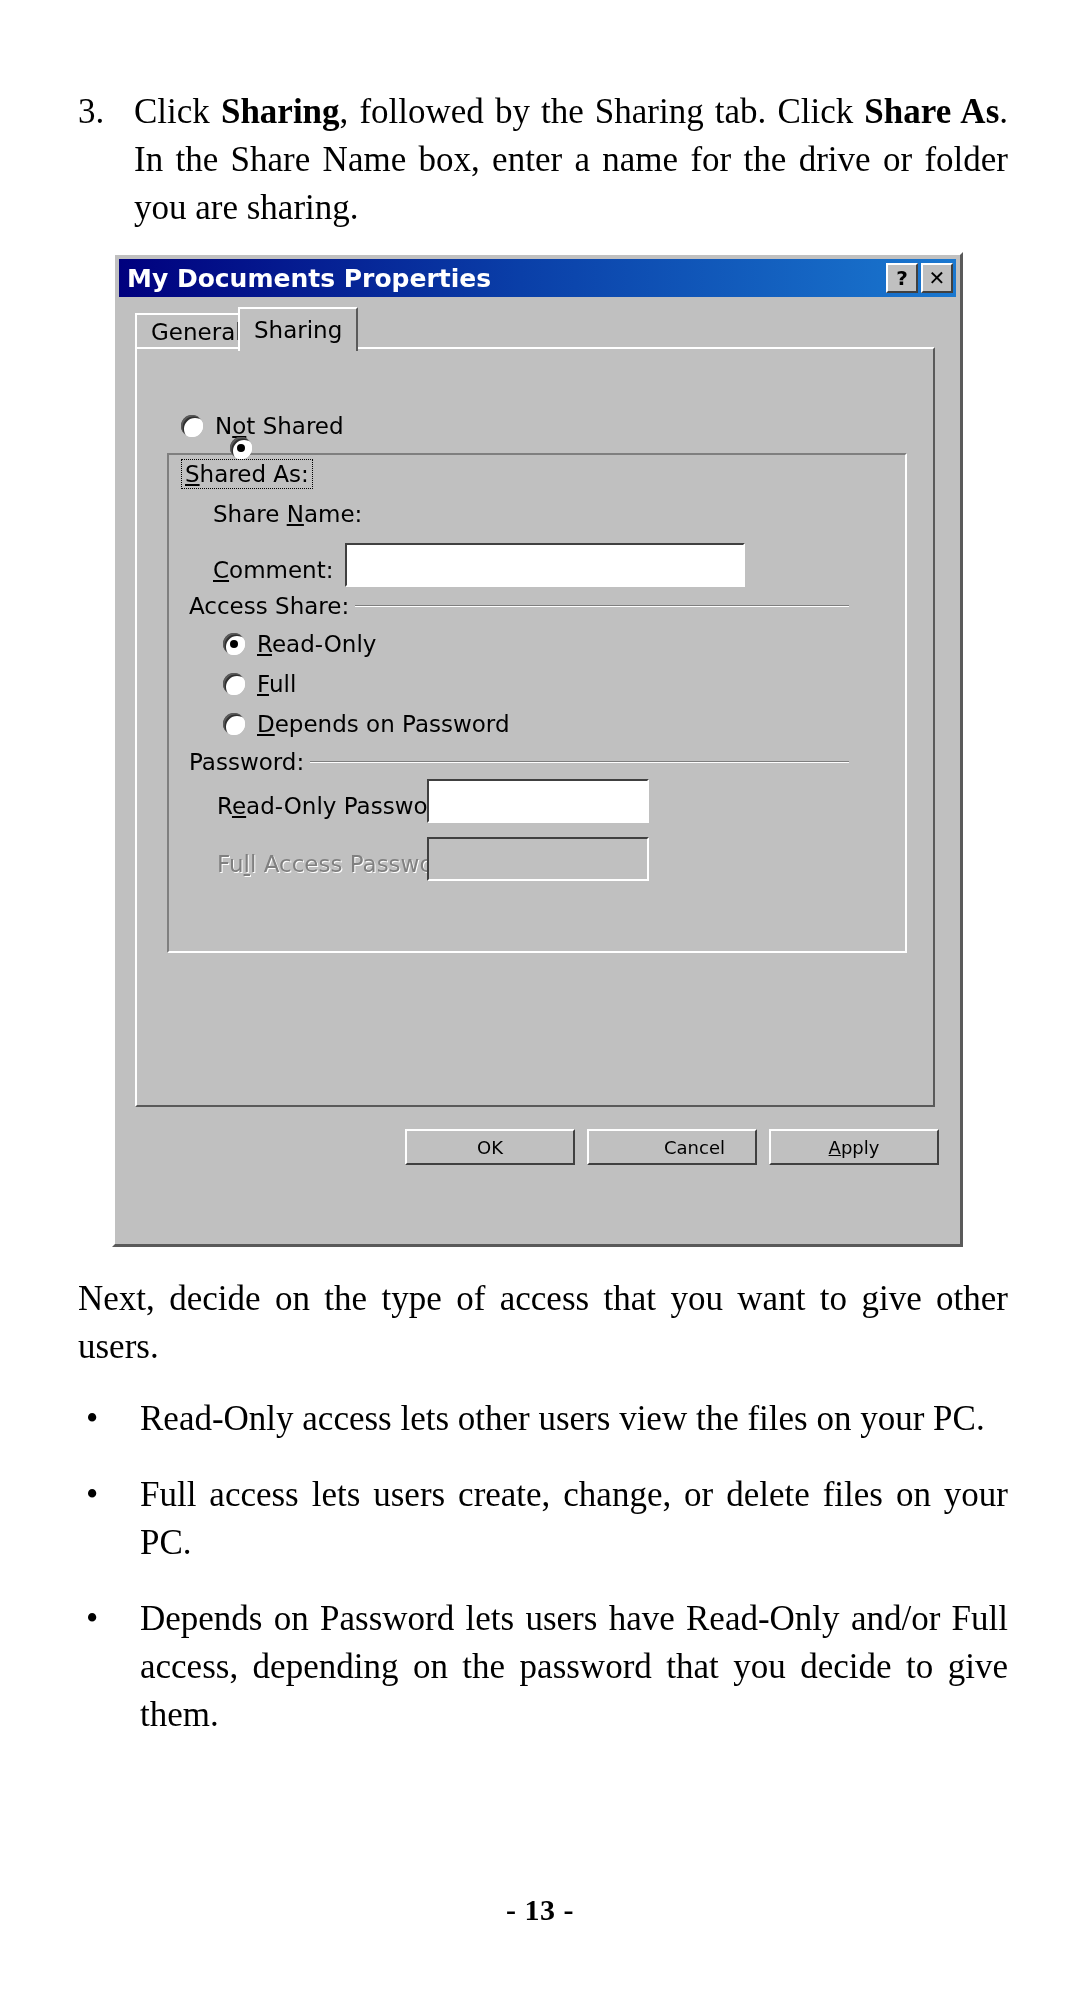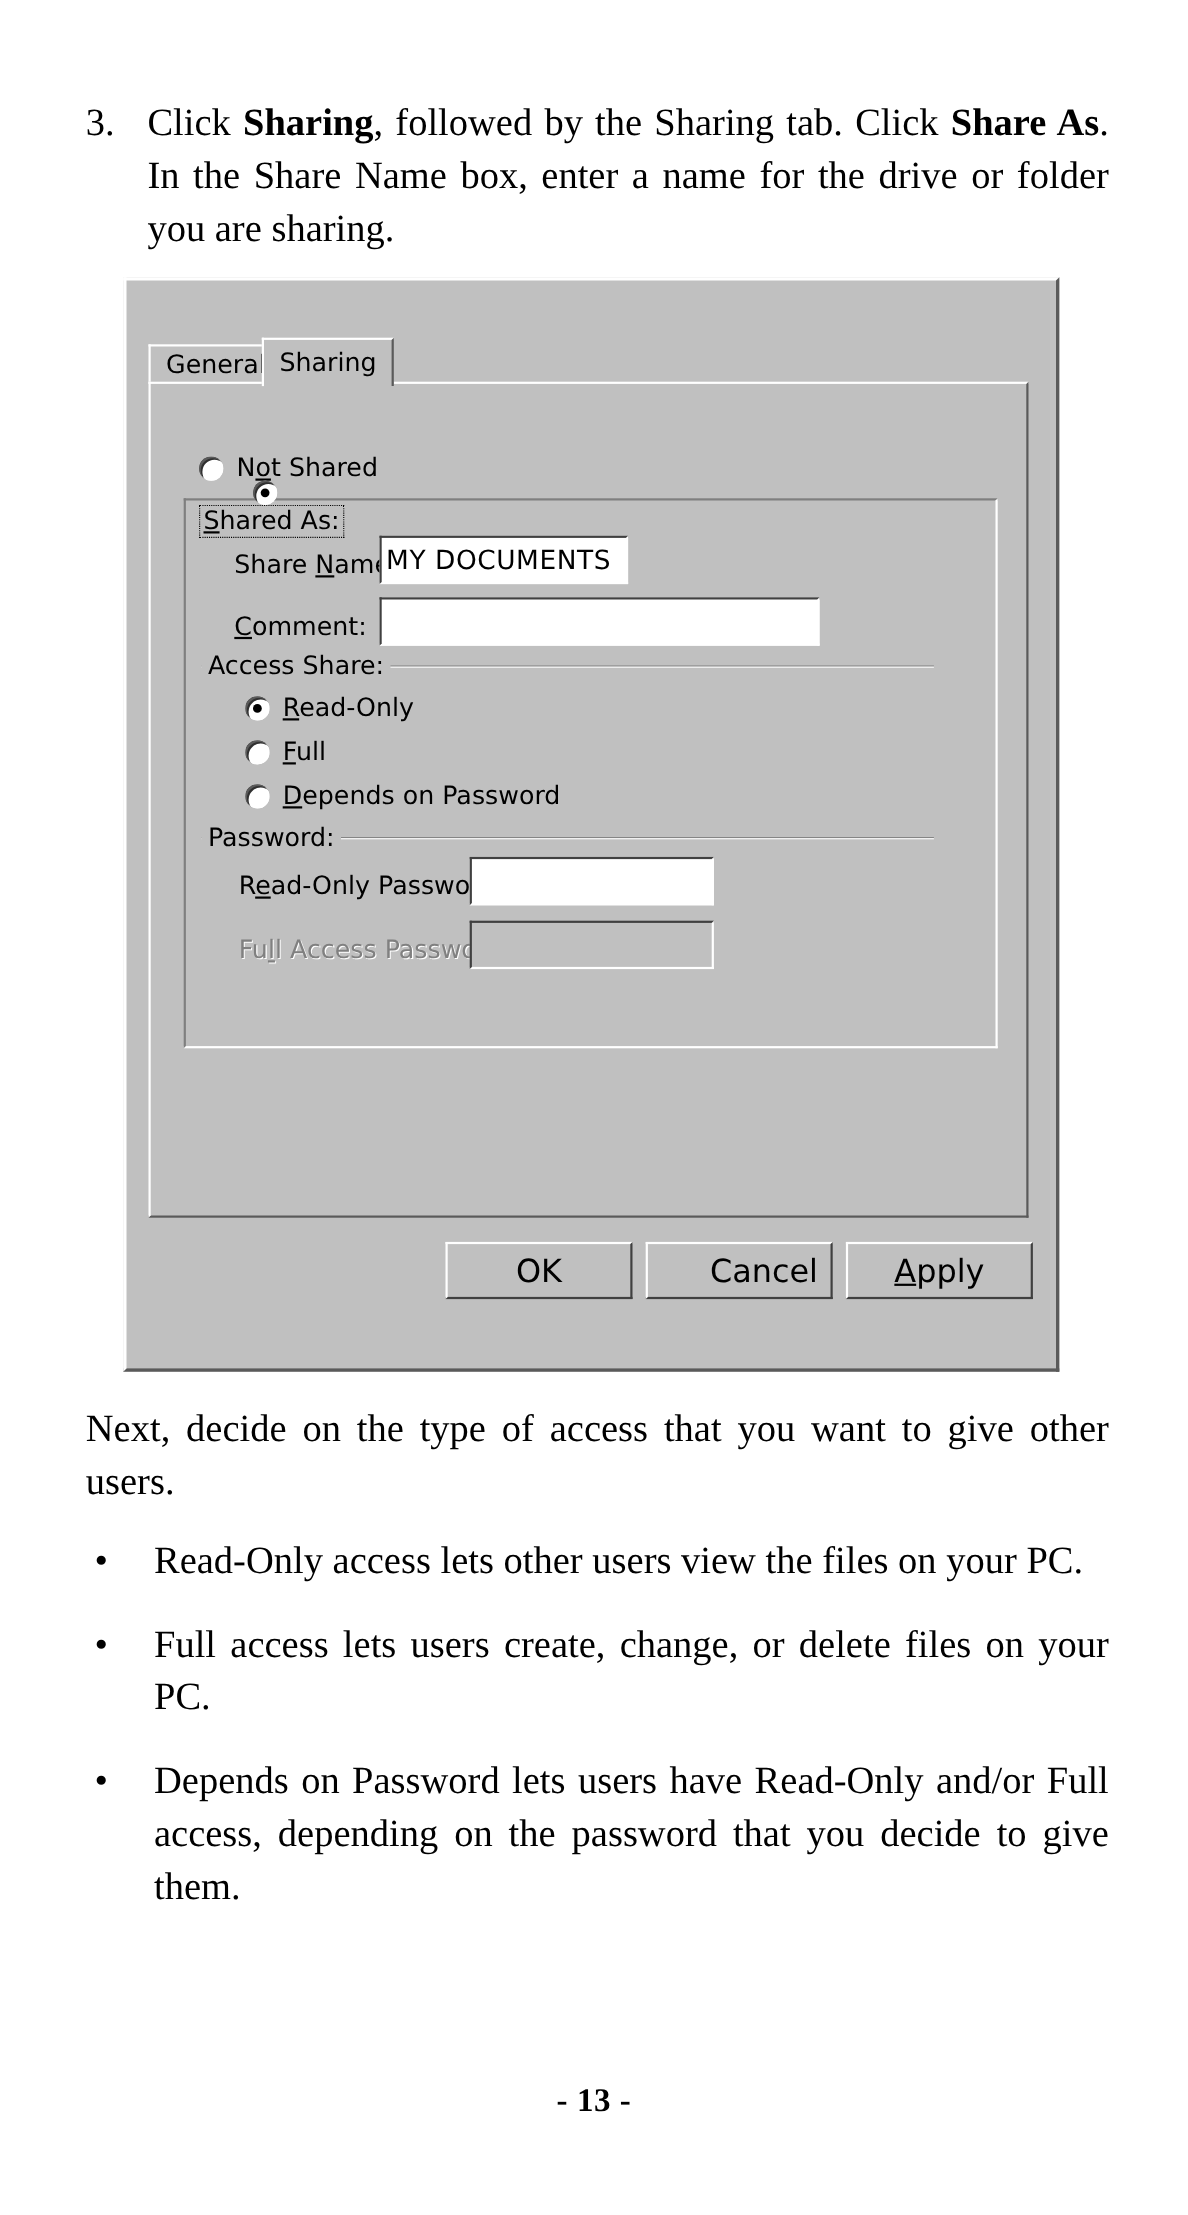--- a/index.html
+++ b/index.html
@@ -285,46 +285,53 @@
     color: #000;
   }
   .textbox.disabled {
     background: #c0c0c0;
     color: #808080;
   }
 
   
   .dlg-button {
     position: absolute;
-    height: 52px;
+    height: 36px;
     background: #c0c0c0;
     border-top: 2px solid #ffffff;
     border-left: 2px solid #ffffff;
     border-right: 2px solid #404040;
     border-bottom: 2px solid #404040;
     box-sizing: border-box;
     display: flex;
     align-items: center;
     justify-content: center;
-    font-size: 29px;
+    font-size: 18px;
     color: #000;
   }
 </style>
 </head>
 <body>
 
 <div class="page">
 
   <div class="step">
     <div class="step-num">3.</div>
     <div class="step-body"><span>Click </span><b>Sharing</b><span>, followed by the Sharing tab. Click </span><b>Share As</b><span>. In the Share Name box, enter a name for the drive or folder you are sharing.</span></div>
   </div>
 
   <div class="dialog">
 
+    <div class="titlebar">
+      <div class="titlebar-text">My Documents Properties</div>
+      <div class="tb-buttons">
+        <div class="tb-btn">?</div>
+        <div class="tb-btn">✕</div>
+      </div>
+    </div>
 
     <div class="tabstrip">
       <div class="tab inactive">General</div>
       <div class="tab active">Sharing</div>
     </div>
 
     <div class="tabpage">
 
       <div class="radio-row" style="left:44px; top:64px;">
         <span class="radio"></span>
@@ -332,21 +339,20 @@
       </div>
 
       <div class="radio-row" style="left:44px; top:88px; z-index:5;flex-direction:column;">
         <span class="radio checked"></span>
         <span class="focusrect"><u>S</u>hared As:</span>
       </div>
 
       <div class="groupbox" style="left:30px; top:104px; width:740px; height:500px;"></div>
 
       <div class="field-label" style="left:76px; top:152px;">Share <u>N</u>ame:</div>
-      <div class="textbox" style="left:208px; top:138px; width:226px; height:44px;">MY DOCUMENTS</div>
 
       <div class="field-label" style="left:76px; top:208px;"><u>C</u>omment:</div>
       <div class="textbox" style="left:208px; top:194px; width:400px; height:44px;"></div>
 
       <div class="grouplabel" style="left:46px; top:244px; z-index:4;">Access Share:</div>
       <div class="hrule" style="left:46px; top:256px; width:666px;"></div>
 
       <div class="radio-row" style="left:86px; top:282px;">
         <span class="radio checked"></span>
         <span><u>R</u>ead-Only</span>

